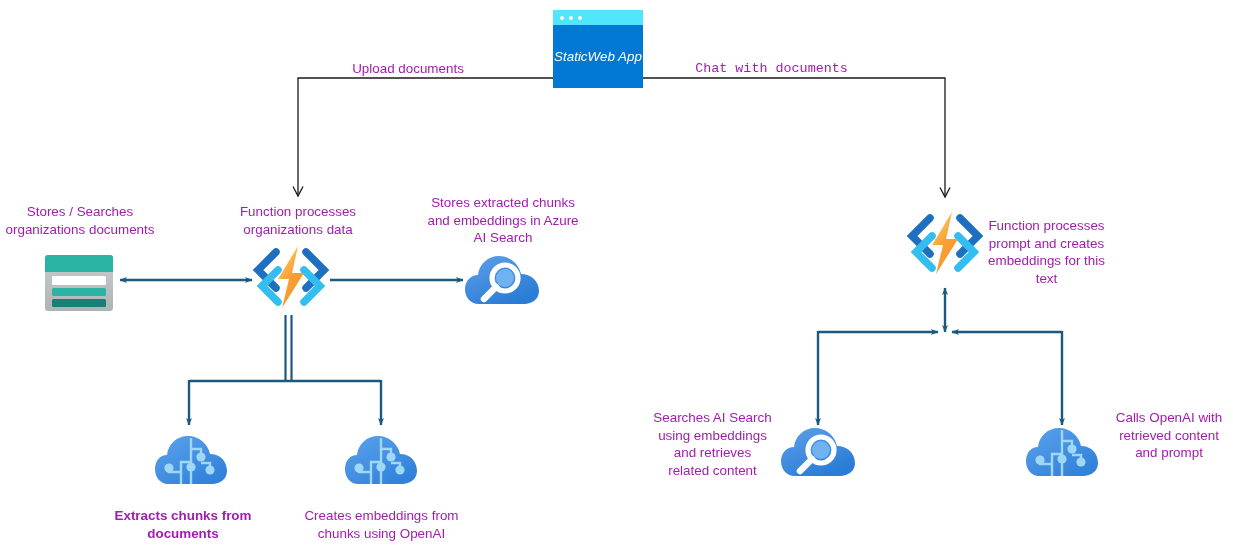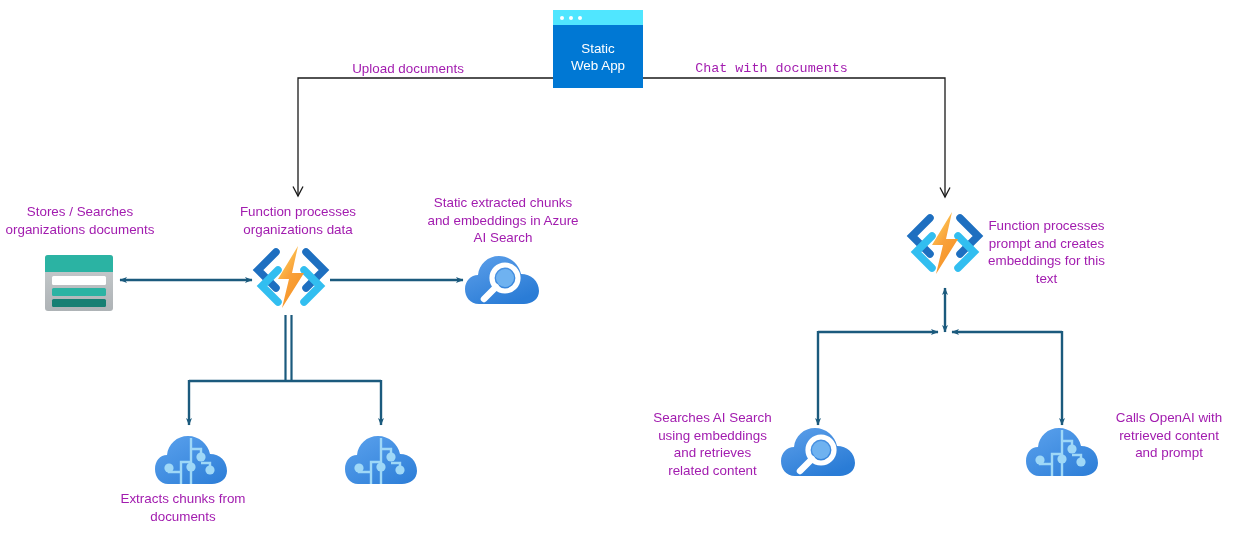--- a/index.html
+++ b/index.html
@@ -51,27 +51,28 @@
     width: 4px;
     height: 4px;
     border-radius: 50%;
     background: #ffffff;
   }
   .swa-body {
     height: 63px;
     background: #0078D4;
     color: #ffffff;
     display: flex;
-    flex-direction: column;
+    flex-direction: row;
     align-items: center;
     justify-content: center;
     font-size: 13.4px;
     line-height: 17px;
     text-align: center;
     font-weight: 400;
+    font-style: italic;
   }
 </style>
 </head>
 <body>
 
 <div id="canvas">
 
   <svg class="layer-svg" viewBox="0 0 1233 557">
     <defs>
       <marker id="arrow-dark" markerWidth="9" markerHeight="9" refX="7.4" refY="3.4" orient="auto" markerUnits="userSpaceOnUse">
@@ -254,27 +255,29 @@
       </g>
     </g>
   </svg>
 
   <div class="label" style="left:0px; top:203px; width:160px;">Stores / Searches
 organizations documents</div>
 
   <div class="label" style="left:218px; top:203px; width:160px;">Function processes
 organizations data</div>
 
-  <div class="label" style="left:415px; top:194px; width:176px;">Static extracted chunks
+  <div class="label" style="left:415px; top:194px; width:176px;">Stores extracted chunks
 and embeddings in Azure
 AI Search</div>
 
-  <div class="label" style="left:103px; top:490px; width:160px;">Extracts chunks from
+  <div class="label" style="left:103px; top:507px; width:160px;font-weight:bold;">Extracts chunks from
 documents</div>
 
+  <div class="label" style="left:290px; top:507px; width:183px;">Creates embeddings from
+chunks using OpenAI</div>
 
   <div class="label" style="left:985px; top:217px; width:123px;">Function processes
 prompt and creates
 embeddings for this
 text</div>
 
   <div class="label" style="left:1105px; top:409px; width:128px;">Calls OpenAI with
 retrieved content
 and prompt</div>
 

